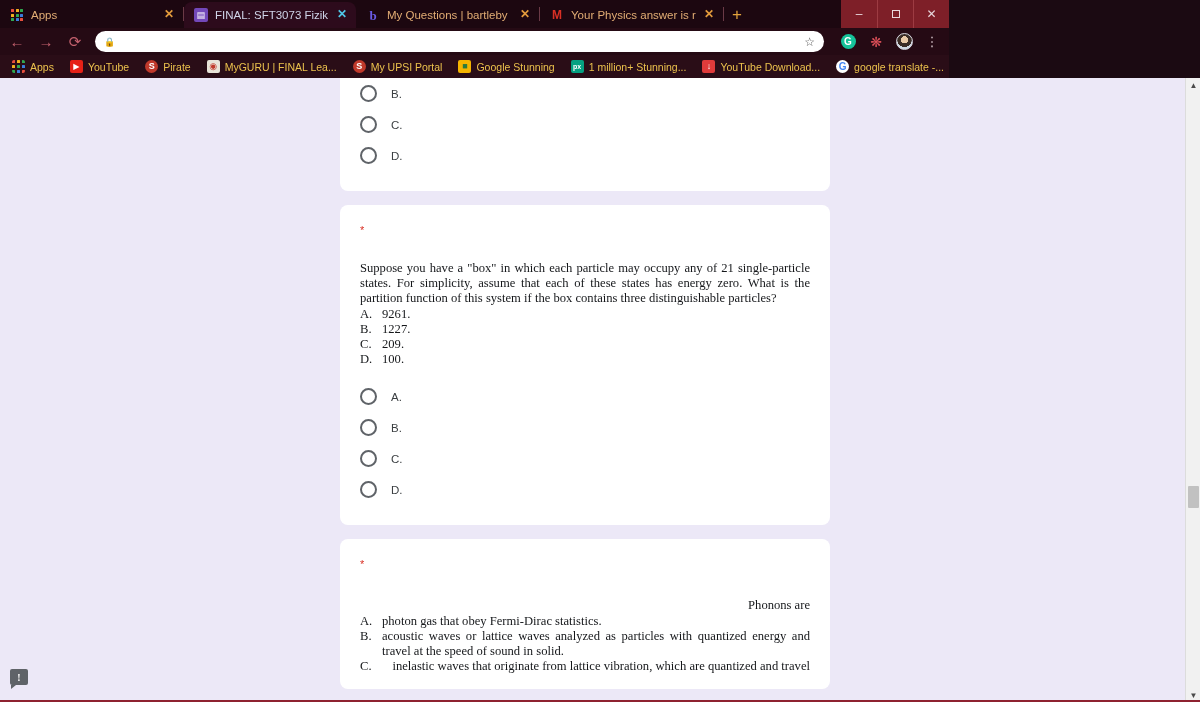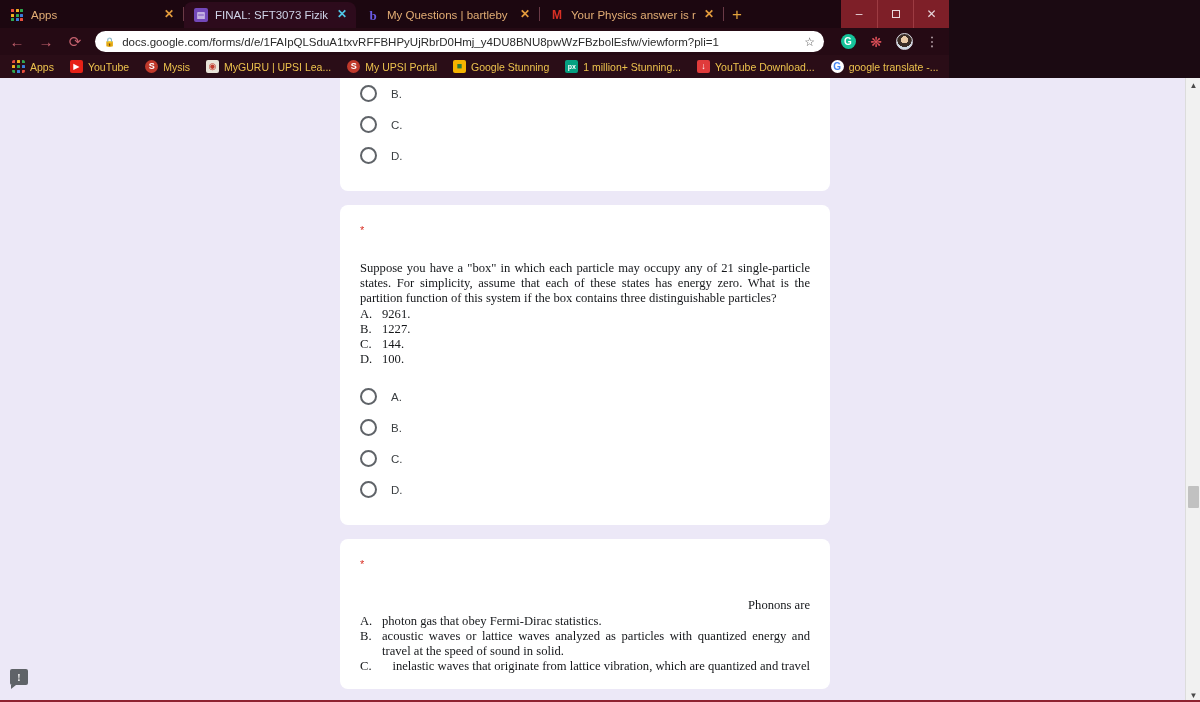--- a/index.html
+++ b/index.html
@@ -224,21 +224,20 @@
     </div>
   </div>
 
   <div class="omnirow">
     <div class="navicon">←</div>
     <div class="navicon">→</div>
     <div class="navicon">⟳</div>
 
     <div class="omnibox" title="Search Google or type a URL">
       <span class="lock">🔒</span>
-      <span class="urltext">docs.google.com/forms/d/e/1FAIpQLSduA1txvRFFBHPyUjRbrD0Hmj_y4DU8BNU8pwWzFBzbolEsfw/viewform?pli=1</span>
       <span class="star">☆</span>
     </div>
 
     <div class="rightacts">
       <div class="ract">
         <span class="grammarly">G</span>
       </div>
       <div class="ract puzzle">❋</div>
       <div class="ract">
           <span class="avatar"></span>
@@ -266,26 +265,26 @@
       <span class="bm-label">Apps</span>
     </div>
 
     <div class="bm">
       <span class="bmicon" style="background:#e62117;">▶</span>
       <span class="bm-label">YouTube</span>
     </div>
 
     <div class="bm">
       <span class="bmicon" style="background:#c0392b;border-radius:50%;font-size:9px;font-weight:bold;">S</span>
-      <span class="bm-label">Mysis</span>
+      <span class="bm-label">Pirate</span>
     </div>
 
     <div class="bm">
       <span class="bmicon" style="background:#e8e3d8;color:#c0392b;font-size:9px;">◉</span>
-      <span class="bm-label">MyGURU | UPSI Lea...</span>
+      <span class="bm-label">MyGURU | FINAL Lea...</span>
     </div>
 
     <div class="bm">
       <span class="bmicon" style="background:#c0392b;border-radius:50%;font-size:9px;font-weight:bold;">S</span>
       <span class="bm-label">My UPSI Portal</span>
     </div>
 
     <div class="bm">
       <span class="bmicon" style="background:#f5b400;color:#2b7a3b;font-size:9px;">■</span>
       <span class="bm-label">Google Stunning</span>
@@ -347,21 +346,21 @@
             <div class="optline">
               <span class="lbl">A.</span>
               <span class="txt">9261.</span>
             </div>
             <div class="optline">
               <span class="lbl">B.</span>
               <span class="txt">1227.</span>
             </div>
             <div class="optline">
               <span class="lbl">C.</span>
-              <span class="txt">144.</span>
+              <span class="txt">209.</span>
             </div>
             <div class="optline">
               <span class="lbl">D.</span>
               <span class="txt">100.</span>
             </div>
           </div>
 
           <div class="radios">
             <div class="radiorow">
               <span class="radio"></span>

